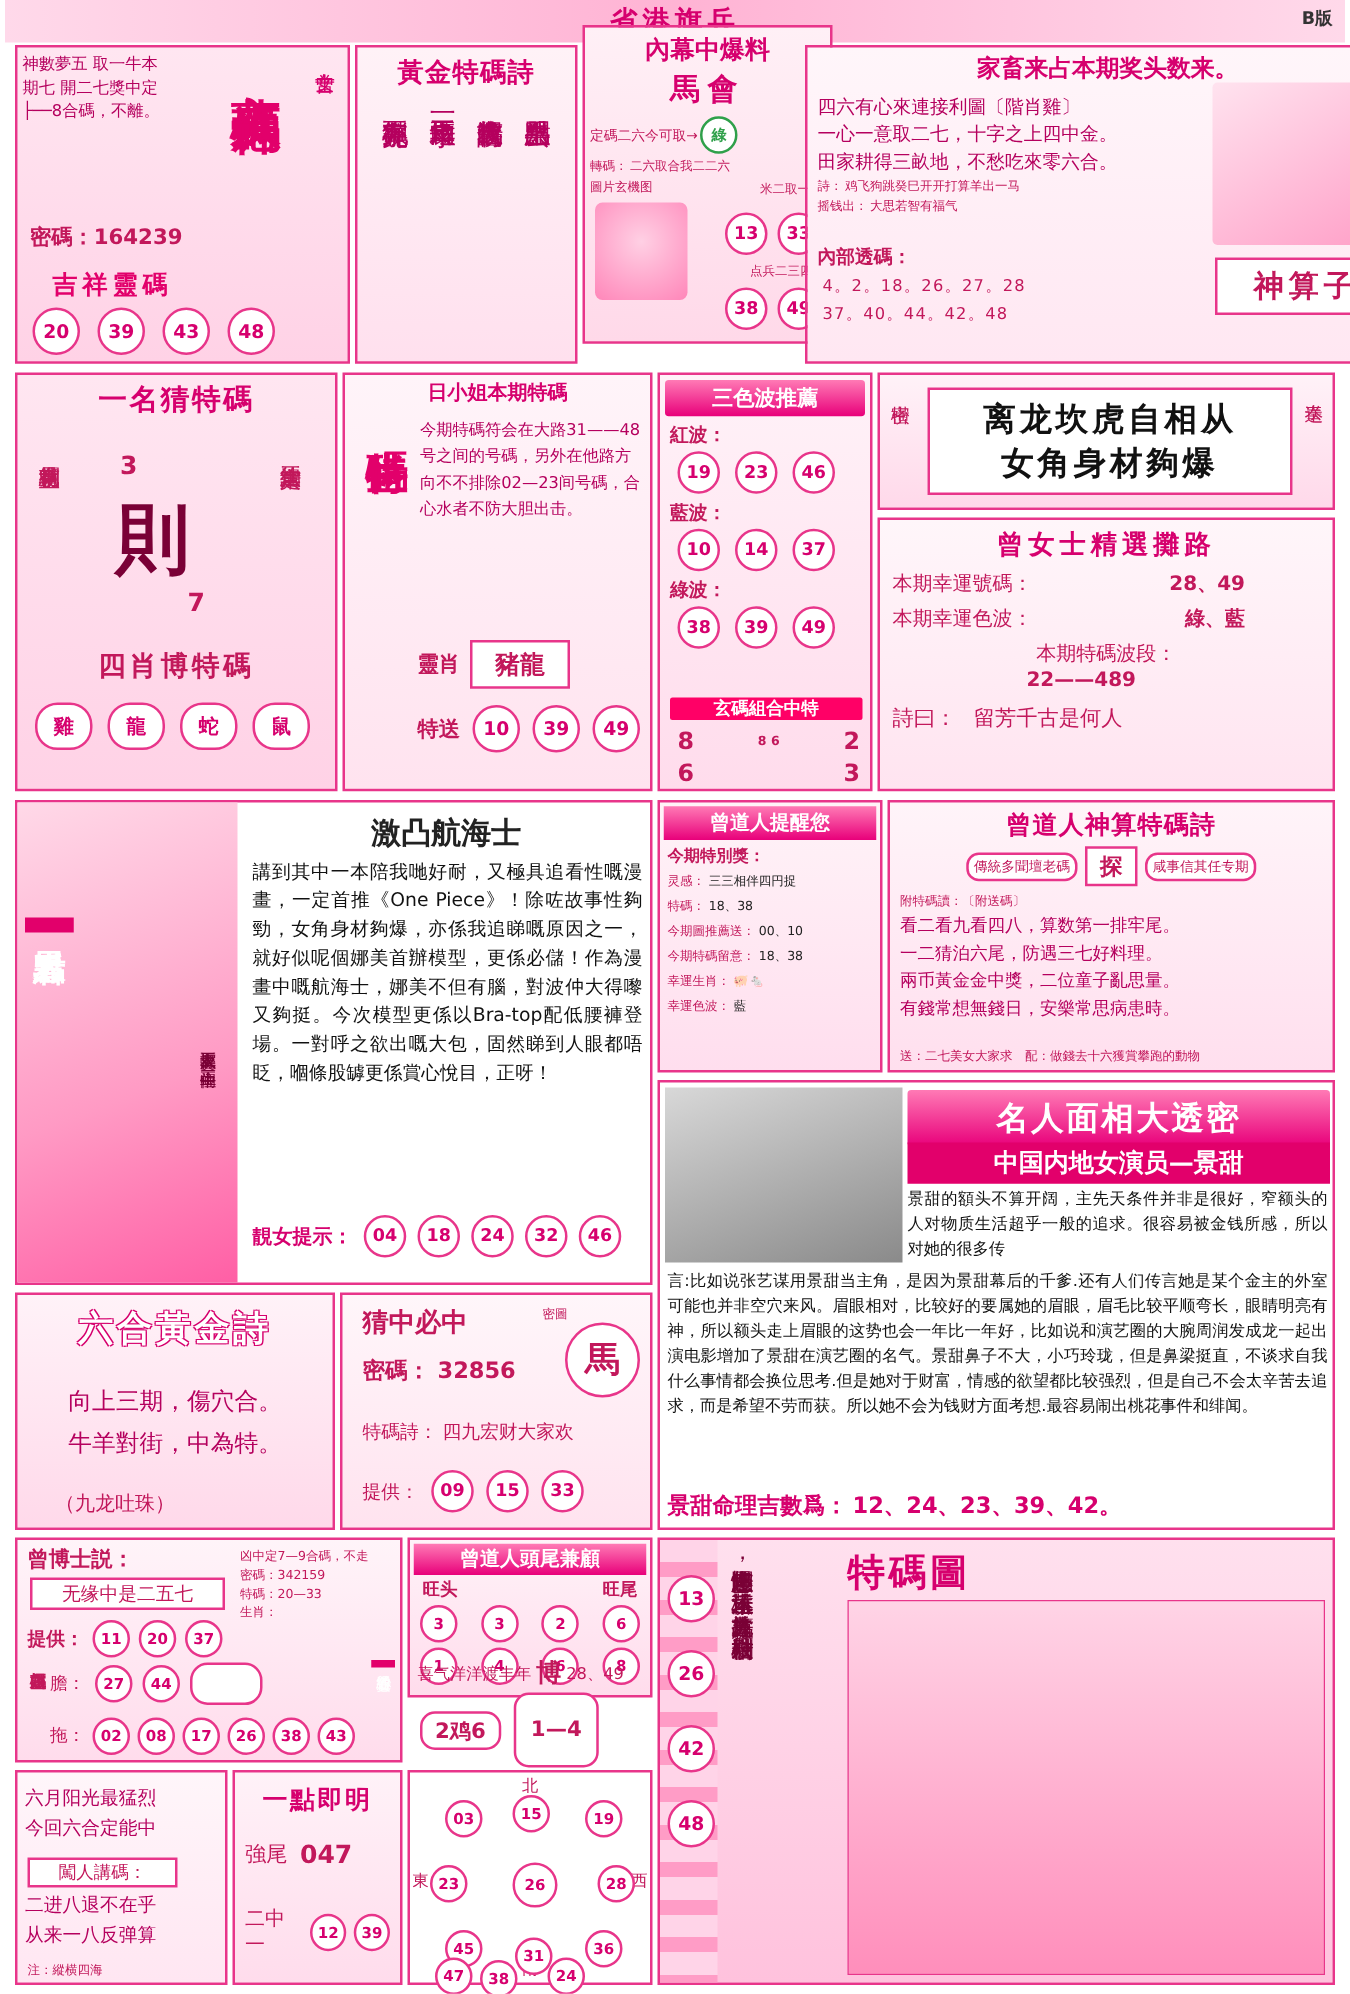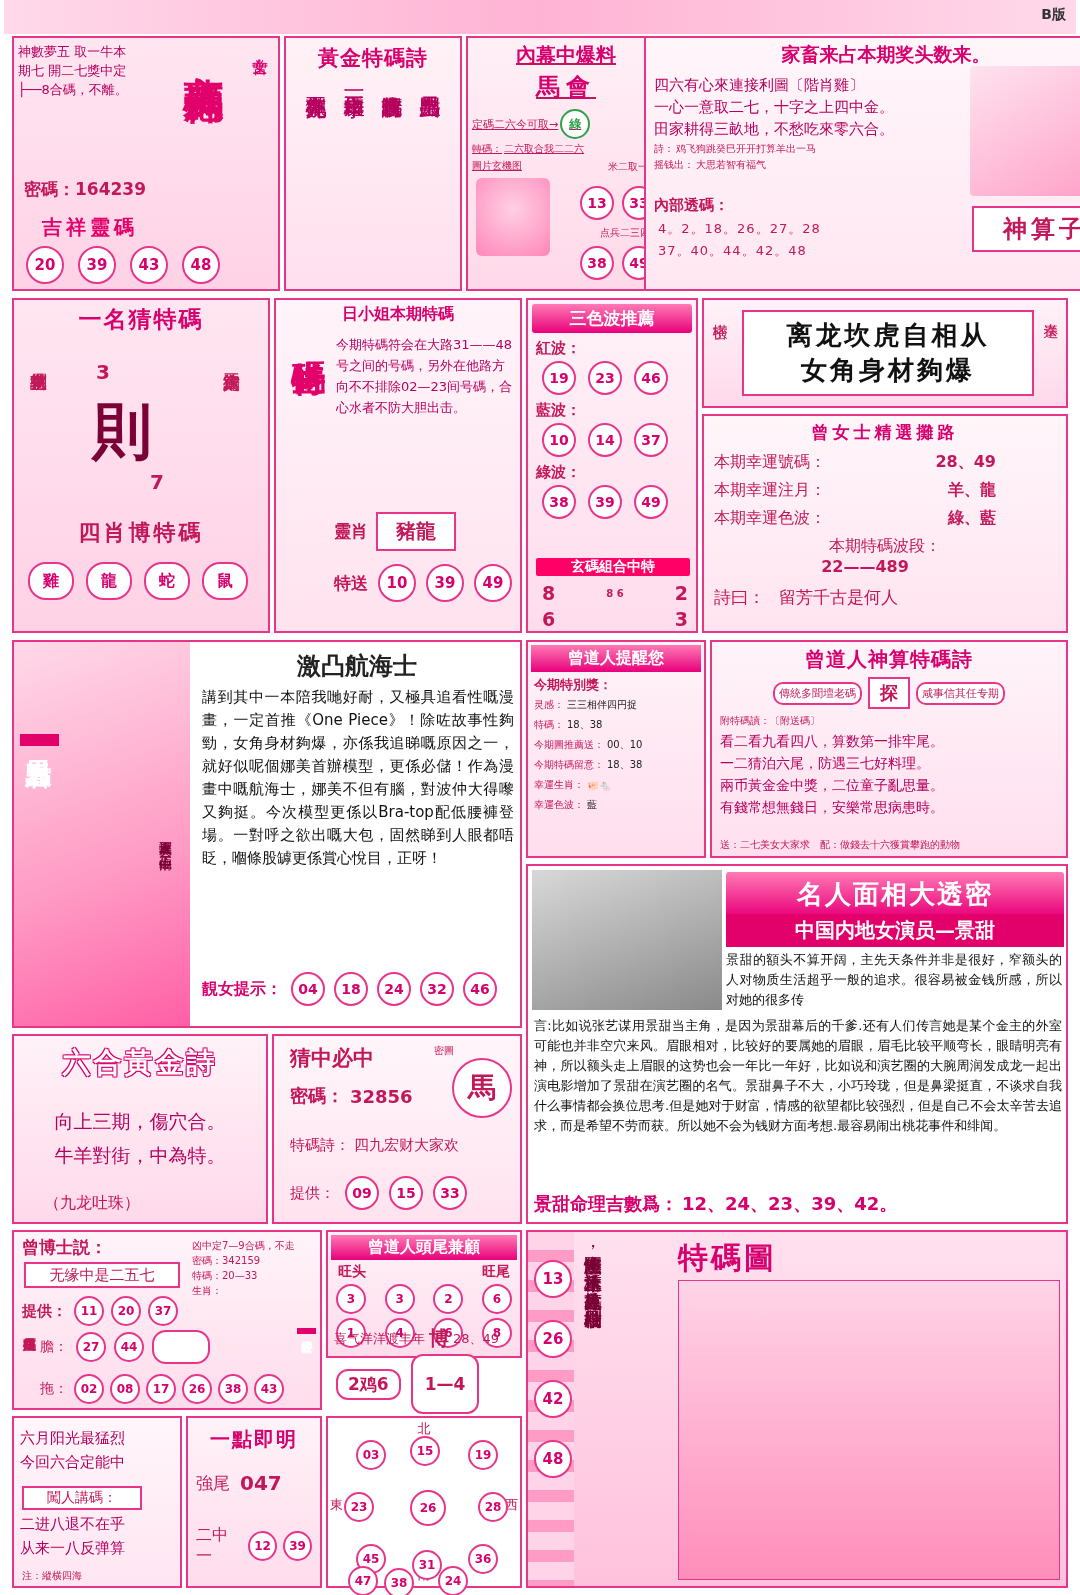--- a/index.html
+++ b/index.html
@@ -45,20 +45,21 @@
   .outline{color:#fff;text-shadow:
      -1px -1px 0 #d6006e,1px -1px 0 #d6006e,-1px 1px 0 #d6006e,1px 1px 0 #d6006e;}
   .figure{background:linear-gradient(160deg,#ffd9e8,#ff9ac4 60%,#ff5fa5);}
 </style>
 </head>
 <body>
 
 <div class="page">
 
   <div class="topband"></div>
+  <div class="title-top">省港旗兵</div>
   <div class="bver">B版</div>
 
   <div class="box pinkbg" style="left:12px;top:36px;width:268px;height:255px;">
     <div style="position:absolute;left:4px;top:4px;width:110px;font-size:13px;line-height:19px;color:#b5005e;">神數夢五 取一牛本期七 開二七獎中定 ├──8合碼，不離。</div>
     <div class="vert" style="position:absolute;right:46px;top:6px;font-size:40px;font-weight:bold;color:#e2006b;letter-spacing:2px;">入夢應神碼</div>
     <div class="vert" style="position:absolute;right:8px;top:8px;font-size:16px;color:#d6006e;">曾女士</div>
     <div style="position:absolute;left:10px;top:140px;font-size:17px;font-weight:bold;">
       <span>密碼：</span><span>164239</span>
     </div>
     <div style="position:absolute;left:28px;top:176px;font-size:20px;font-weight:bold;color:#e2006b;letter-spacing:4px;">吉祥靈碼</div>
@@ -73,21 +74,21 @@
   <div class="box" style="left:284px;top:36px;width:178px;height:255px;background:linear-gradient(180deg,#fff2f7,#ffe0ee);">
     <div class="hdr" style="margin-top:6px;font-size:21px;letter-spacing:1px;">黃金特碼詩</div>
     <div class="row" style="justify-content:center;margin-top:8px;gap:10px;height:185px;align-items:flex-start;">
       <div class="vert" style="font-size:21px;color:#b5005e;">九九不完鎖碎事</div>
       <div class="vert" style="font-size:21px;color:#b5005e;">三長兩短一堆字</div>
       <div class="vert" style="font-size:21px;color:#b5005e;">偶逢故友說舊時</div>
       <div class="vert" style="font-size:21px;color:#b5005e;">早上八點出門去</div>
     </div>
   </div>
 
-  <div class="box" style="left:466px;top:36px;width:200px;height:255px;background:linear-gradient(180deg,#fff0f6,#ffd9e9);text-decoration:underline;">
+  <div class="box" style="left:466px;top:20px;width:200px;height:255px;background:linear-gradient(180deg,#fff0f6,#ffd9e9);">
     <div class="hdr" style="margin-top:4px;font-size:20px;">內幕中爆料</div>
     <div class="hdr" style="font-size:24px;letter-spacing:6px;margin-top:2px;">馬會</div>
     <div class="row sm" style="margin:6px 4px 0 4px;gap:2px;">
       <span>定碼二六今可取→</span>
       <span class="ball b26" style="border-color:#2fa04a;color:#2fa04a;">綠</span>
     </div>
     <div class="row xs" style="margin:3px 4px;gap:2px;">
       <span>轉碼：</span>
       <span>二六取合我二二六</span>
     </div>
@@ -201,29 +202,25 @@
   <div class="box" style="left:702px;top:298px;width:366px;height:110px;background:linear-gradient(180deg,#fff2f8,#ffd9ea);">
     <div class="vert" style="position:absolute;left:6px;top:12px;font-size:15px;">橫密</div>
     <div class="vert" style="position:absolute;right:6px;top:12px;font-size:15px;">奉送</div>
     <div class="box" style="position:absolute;left:38px;top:10px;width:292px;height:86px;background:#fff;display:flex;flex-direction:column;justify-content:center;align-items:center;">
       <div style="font-size:26px;font-weight:bold;letter-spacing:3px;color:#111;">离龙坎虎自相从</div>
       <div style="font-size:26px;font-weight:bold;letter-spacing:3px;color:#111;">女角身材夠爆</div>
     </div>
   </div>
 
   <div class="box" style="left:702px;top:414px;width:366px;height:219px;background:linear-gradient(180deg,#fff6fa,#ffe4f0);">
-    <div class="hdr" style="margin-top:5px;font-size:17px;letter-spacing:4px;">曾女士精選攤路</div>
+    <div class="hdr" style="margin-top:5px;font-size:21px;letter-spacing:4px;">曾女士精選攤路</div>
     <div style="margin-top:8px;">
       <div class="row" style="margin:0 10px 7px 10px;justify-content:space-between;font-size:16px;">
         <span>本期幸運號碼：</span>
         <span style="font-weight:bold;margin-right:60px;">28、49</span>
-      </div>
-      <div class="row" style="margin:0 10px 7px 10px;justify-content:space-between;font-size:16px;">
-        <span>本期幸運注月：</span>
-        <span style="font-weight:bold;margin-right:60px;">羊、龍</span>
       </div>
       <div class="row" style="margin:0 10px 7px 10px;justify-content:space-between;font-size:16px;">
         <span>本期幸運色波：</span>
         <span style="font-weight:bold;margin-right:60px;">綠、藍</span>
       </div>
       <div class="row" style="margin:0 10px 7px 10px;justify-content:space-between;font-size:16px;flex-direction:column;">
         <span>本期特碼波段：</span>
         <span style="font-weight:bold;margin-right:40px;">22——489</span>
       </div>
       <div class="row" style="margin:10px;gap:14px;font-size:17px;">

